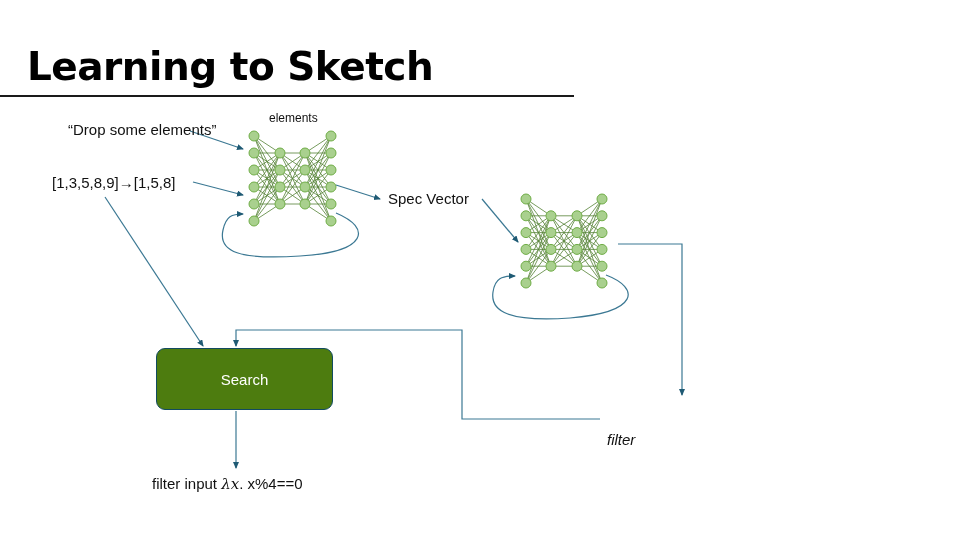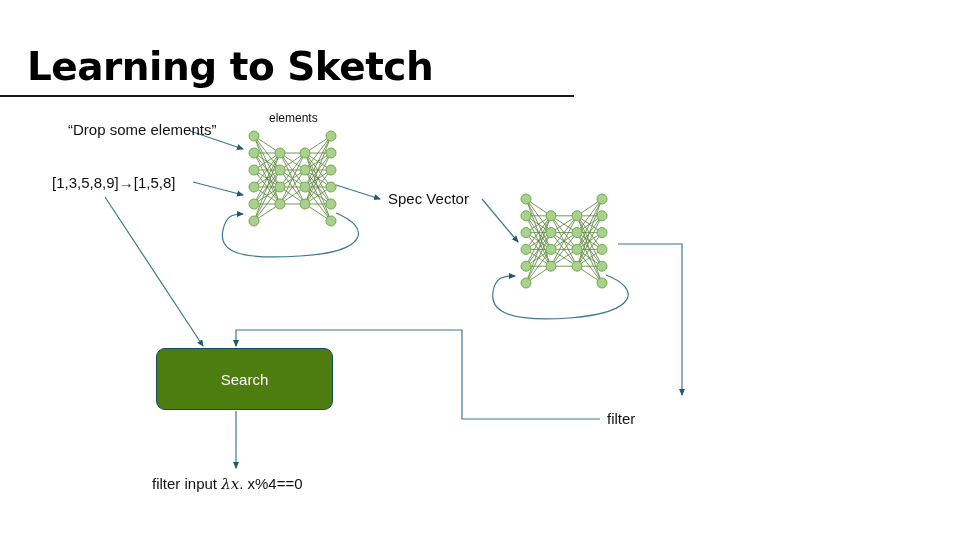--- a/index.html
+++ b/index.html
@@ -215,16 +215,16 @@
   </g>
 </svg>
 
 <div class="lbl" style="left:24px; top:121px;margin-left:44px;">“Drop some elements”</div>
 <div class="lbl" style="left:52px; top:174px;">[1,3,5,8,9]→[1,5,8]</div>
 <div class="lbl lbl-small" style="left:269px; top:111px;">elements</div>
 <div class="lbl" style="left:388px; top:190px;">Spec Vector</div>
 <div class="search-box">
   <span>Search</span>
 </div>
-<div class="lbl" style="left:607px; top:410px;">filter</div>
+<div class="lbl" style="left:607px; top:431px;font-style:italic;">filter</div>
 <div class="lbl" style="left:152px; top:475px;">
   <span>filter input </span><span class="lambda">λx</span><span>. x%4==0</span>
 </div>
 
 </body></html>

